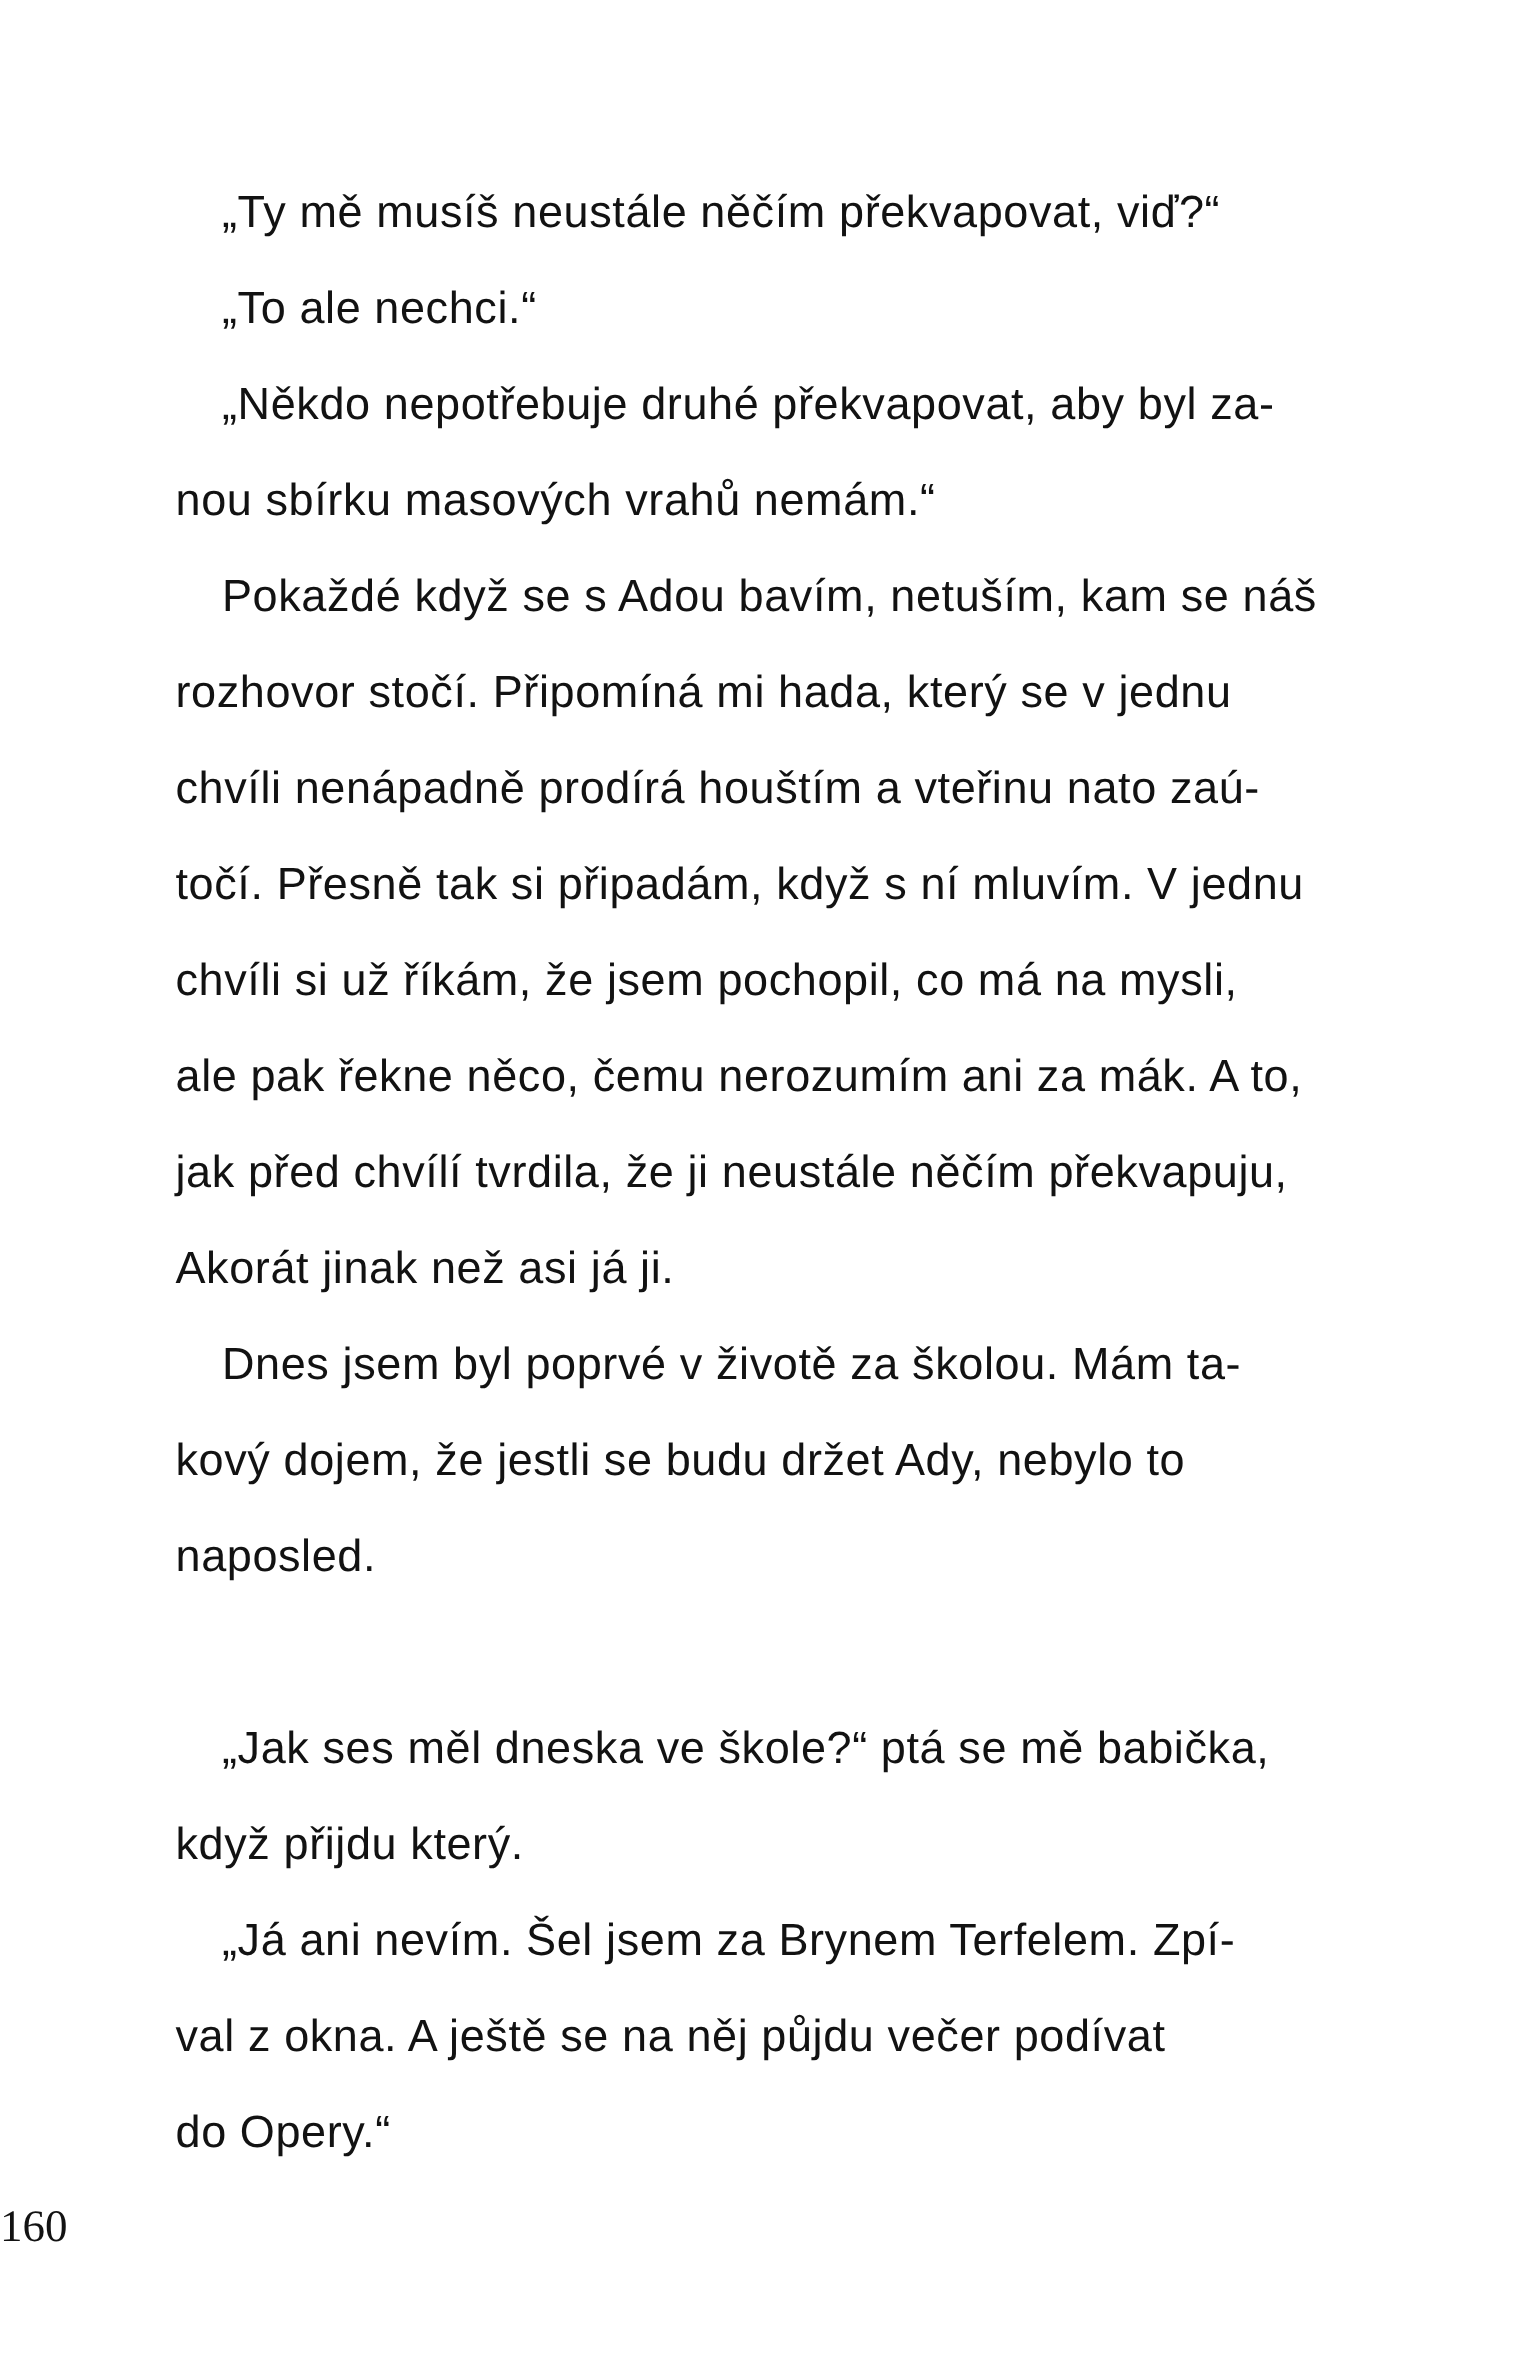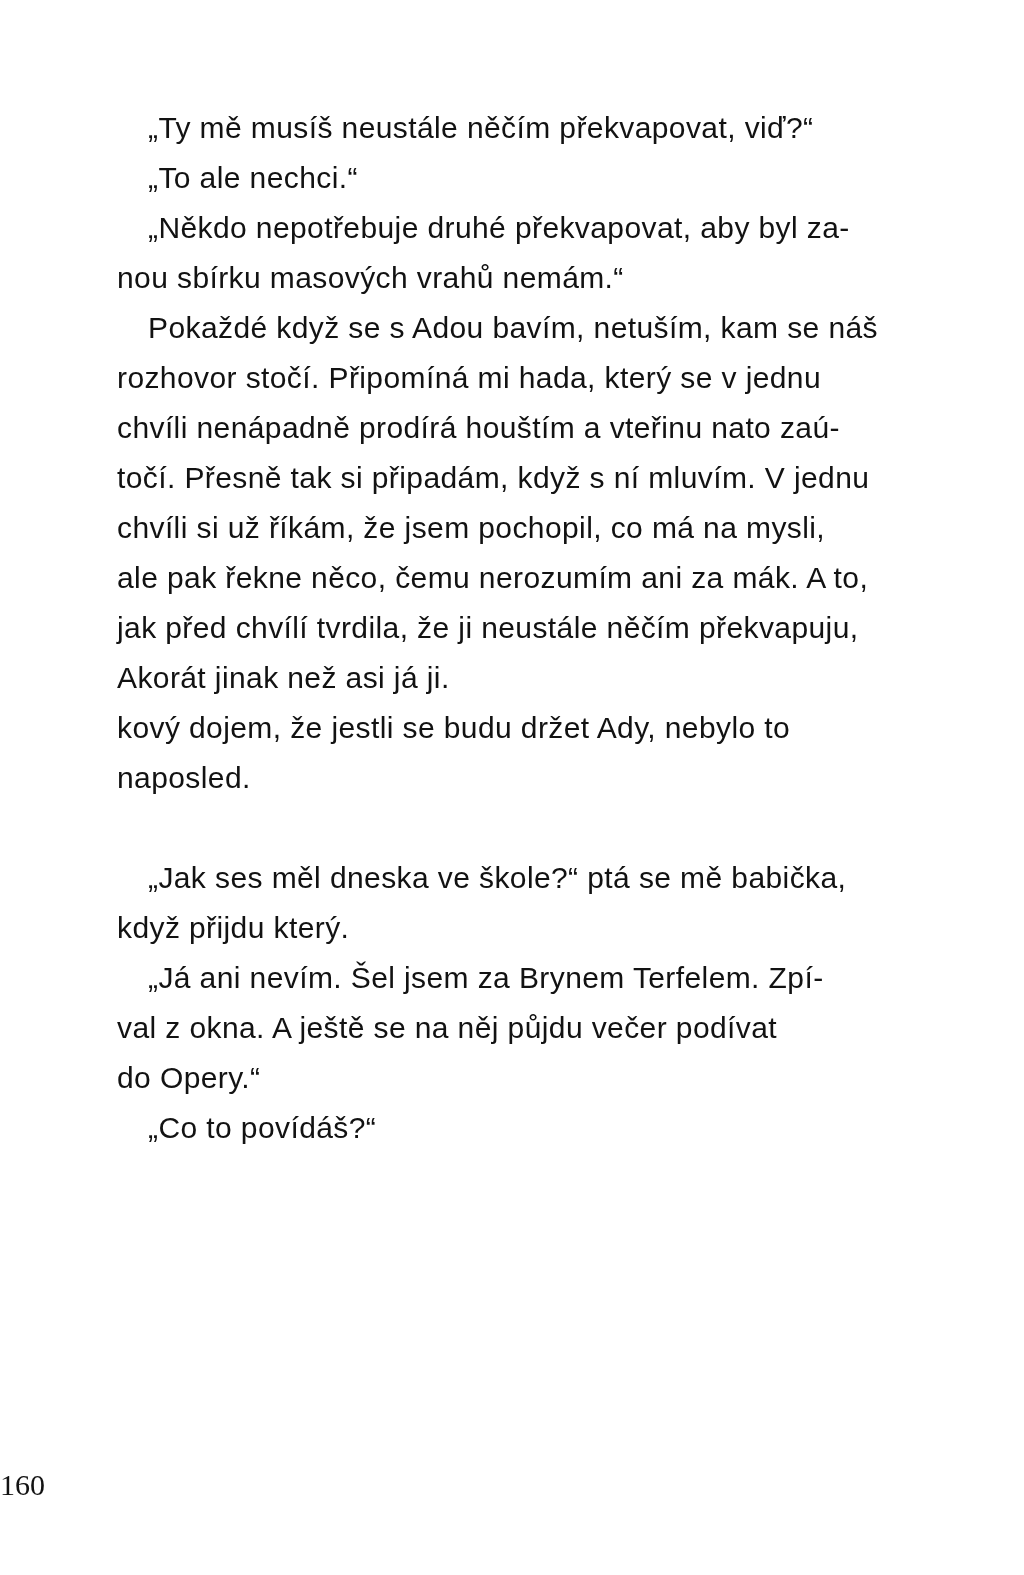--- a/index.html
+++ b/index.html
@@ -25,20 +25,21 @@
     left: 117px;
     top: 103px;
     width: 810px;
     font-size: 30px;
     line-height: 50px;
     letter-spacing: 0.4px;
   }
   .line {
     height: 50px;
     white-space: nowrap;
+    margin-top: 14px;
   }
   .line.indent {
     padding-left: 31px;
   }
   .line.blank {
     height: 50px;
   }
   .page-number {
     position: absolute;
     top: 1468px;
@@ -59,24 +60,24 @@
       <div class="line indent">„Někdo nepotřebuje druhé překvapovat, aby byl za-</div>
       <div class="line">nou sbírku masových vrahů nemám.“</div>
       <div class="line indent">Pokaždé když se s Adou bavím, netuším, kam se náš</div>
       <div class="line">rozhovor stočí. Připomíná mi hada, který se v jednu</div>
       <div class="line">chvíli nenápadně prodírá houštím a vteřinu nato zaú-</div>
       <div class="line">točí. Přesně tak si připadám, když s ní mluvím. V jednu</div>
       <div class="line">chvíli si už říkám, že jsem pochopil, co má na mysli,</div>
       <div class="line">ale pak řekne něco, čemu nerozumím ani za mák. A to,</div>
       <div class="line">jak před chvílí tvrdila, že ji neustále něčím překvapuju,</div>
       <div class="line">Akorát jinak než asi já ji.</div>
+      <div class="line indent">Dnes jsem byl poprvé v životě za školou. Mám ta-</div>
       <div class="line">kový dojem, že jestli se budu držet Ady, nebylo to</div>
       <div class="line">naposled.</div>
       <div class="line blank"></div>
       <div class="line indent">„Jak ses měl dneska ve škole?“ ptá se mě babička,</div>
       <div class="line">když přijdu který.</div>
       <div class="line indent">„Já ani nevím. Šel jsem za Brynem Terfelem. Zpí-</div>
       <div class="line">val z okna. A ještě se na něj půjdu večer podívat</div>
       <div class="line">do Opery.“</div>
-      <div class="line indent">„Co to povídáš?“</div>
     </div>
   <div class="page-number">160</div>
 </div>
 
 </body></html>

